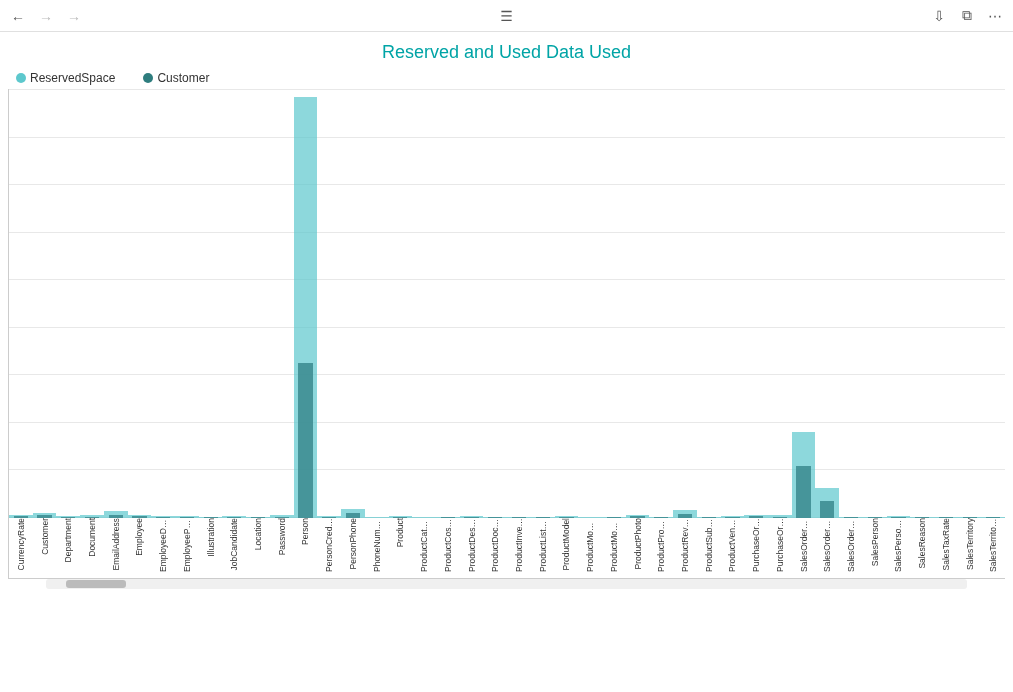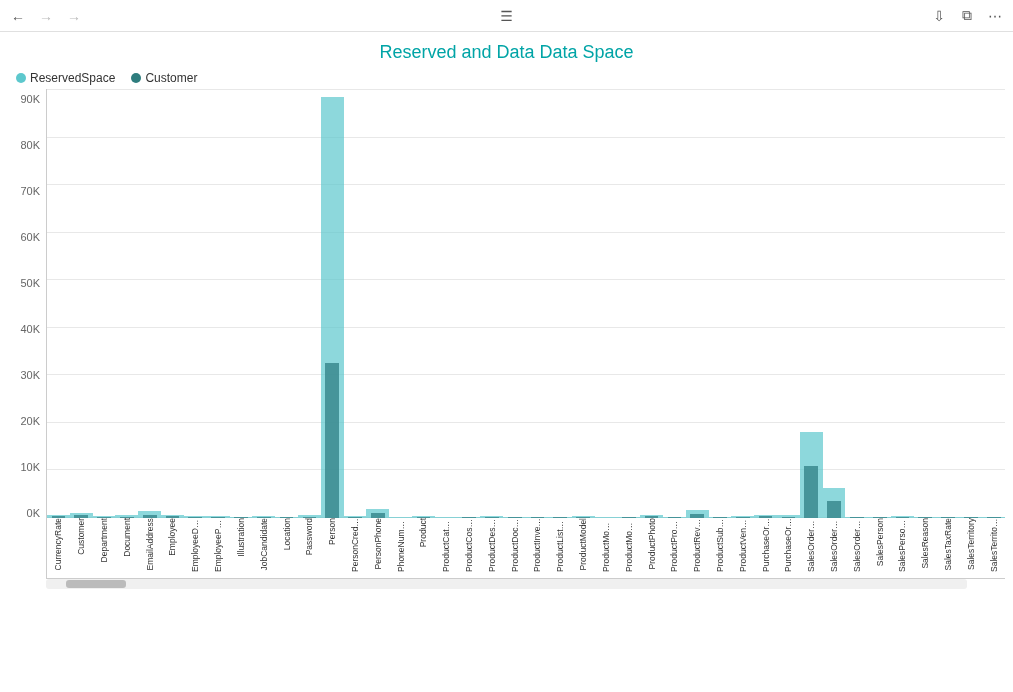--- a/index.html
+++ b/index.html
@@ -52,21 +52,21 @@
     .chart-title {
       text-align: center;
       font-size: 18px;
       color: #00a4a6;
       padding: 10px 0 6px 0;
       font-weight: 400;
     }
 
     .legend {
       display: flex;
-      gap: 16px;
+      gap: 28px;
       padding: 2px 16px 4px 16px;
       align-items: center;
       font-size: 12px;
       color: #333;
       text-align: center;
     }
 
     .legend-item {
       display: flex;
       align-items: center;
@@ -226,48 +226,35 @@
       <span class="toolbar-icon">☰</span>
     </div>
     <div class="toolbar-right">
       <span class="toolbar-icon">⇩</span>
       <span class="toolbar-icon">⧉</span>
       <span class="toolbar-icon">⋯</span>
     </div>
   </div>
 </div>
 
-<div class="chart-title">Reserved and Data Data Space</div>
+<div class="chart-title">Reserved and Used Data Used</div>
 
 <div class="legend">
   <div class="legend-item">
     <div class="legend-dot" style="background:#5dc8cd;"></div>
     <span>ReservedSpace</span>
   </div>
   <div class="legend-item">
     <div class="legend-dot" style="background:#2e7d7e;"></div>
     <span>Customer</span>
   </div>
 </div>
 
 <div class="chart-area">
   <div class="chart-inner">
-    <div class="y-axis">
-
-    <div class="y-label">90K</div>
-        <div class="y-label">80K</div>
-        <div class="y-label">70K</div>
-        <div class="y-label">60K</div>
-        <div class="y-label">50K</div>
-        <div class="y-label">40K</div>
-        <div class="y-label">30K</div>
-        <div class="y-label">20K</div>
-        <div class="y-label">10K</div>
-        <div class="y-label">0K</div>
-      </div>
     <div class="chart-body">
       <div class="grid-lines">
 
       <div class="grid-line"></div>
           <div class="grid-line"></div>
           <div class="grid-line"></div>
           <div class="grid-line"></div>
           <div class="grid-line"></div>
           <div class="grid-line"></div>
           <div class="grid-line"></div>

